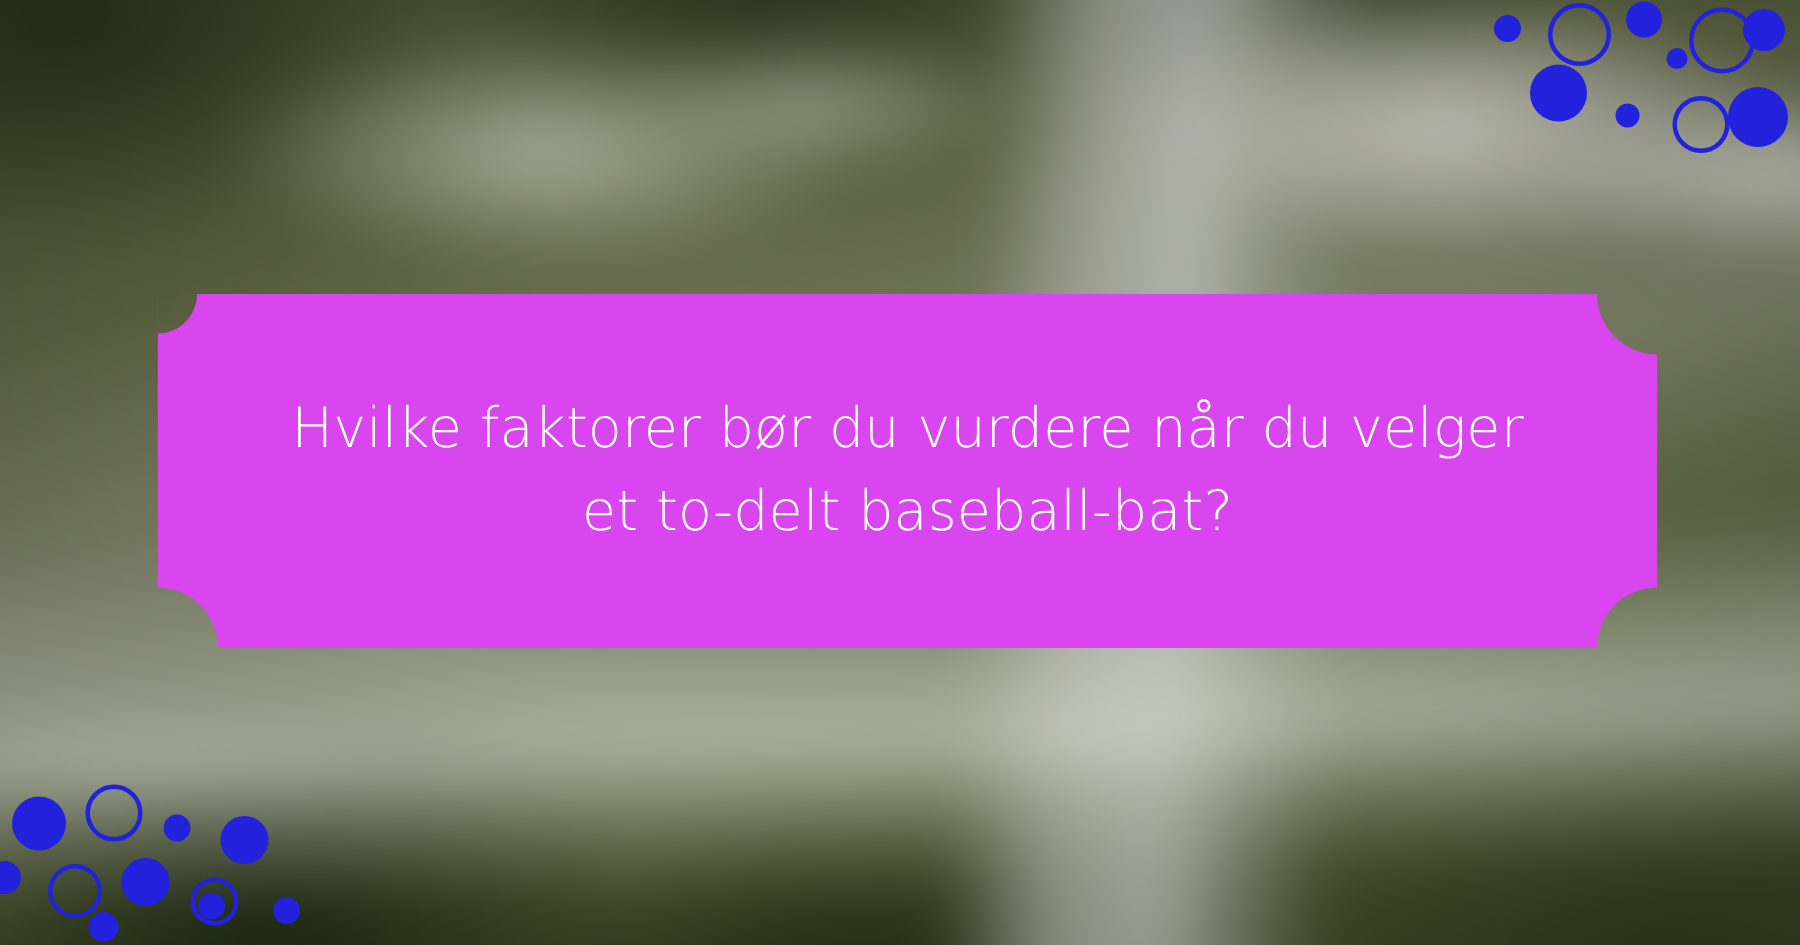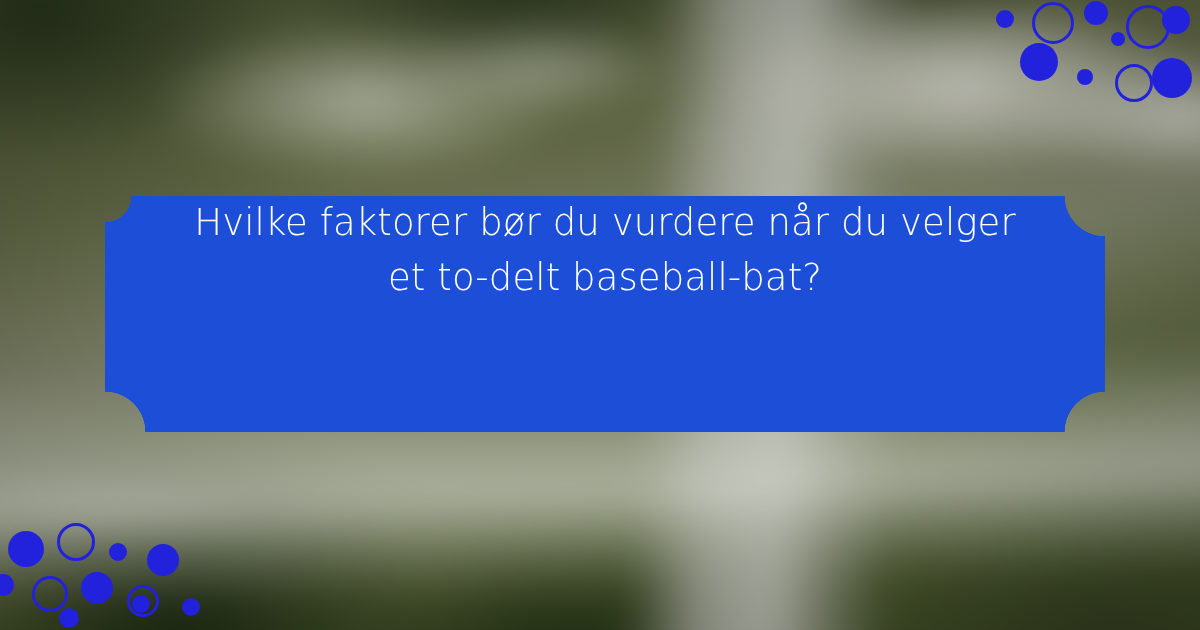--- a/index.html
+++ b/index.html
@@ -71,22 +71,23 @@
     box-sizing: border-box;
   }
 
   
   .card {
     position: absolute;
     left: 105px;
     top: 196px;
     width: 1000px;
     height: 236px;
-    background: #1d4ed8;
+    background: #d946ef;
     display: flex;
+    align-items: center;
     justify-content: center;
     
     -webkit-mask-image:
       radial-gradient(circle 26px at 0 0, transparent 0 26px, #000 26.6px),
       radial-gradient(circle 40px at 100% 0, transparent 0 40px, #000 40.6px),
       radial-gradient(circle 40px at 100% 100%, transparent 0 40px, #000 40.6px),
       radial-gradient(circle 40px at 0 100%, transparent 0 40px, #000 40.6px);
     -webkit-mask-composite: source-in;
     mask-image:
       radial-gradient(circle 26px at 0 0, transparent 0 26px, #000 26.6px),

